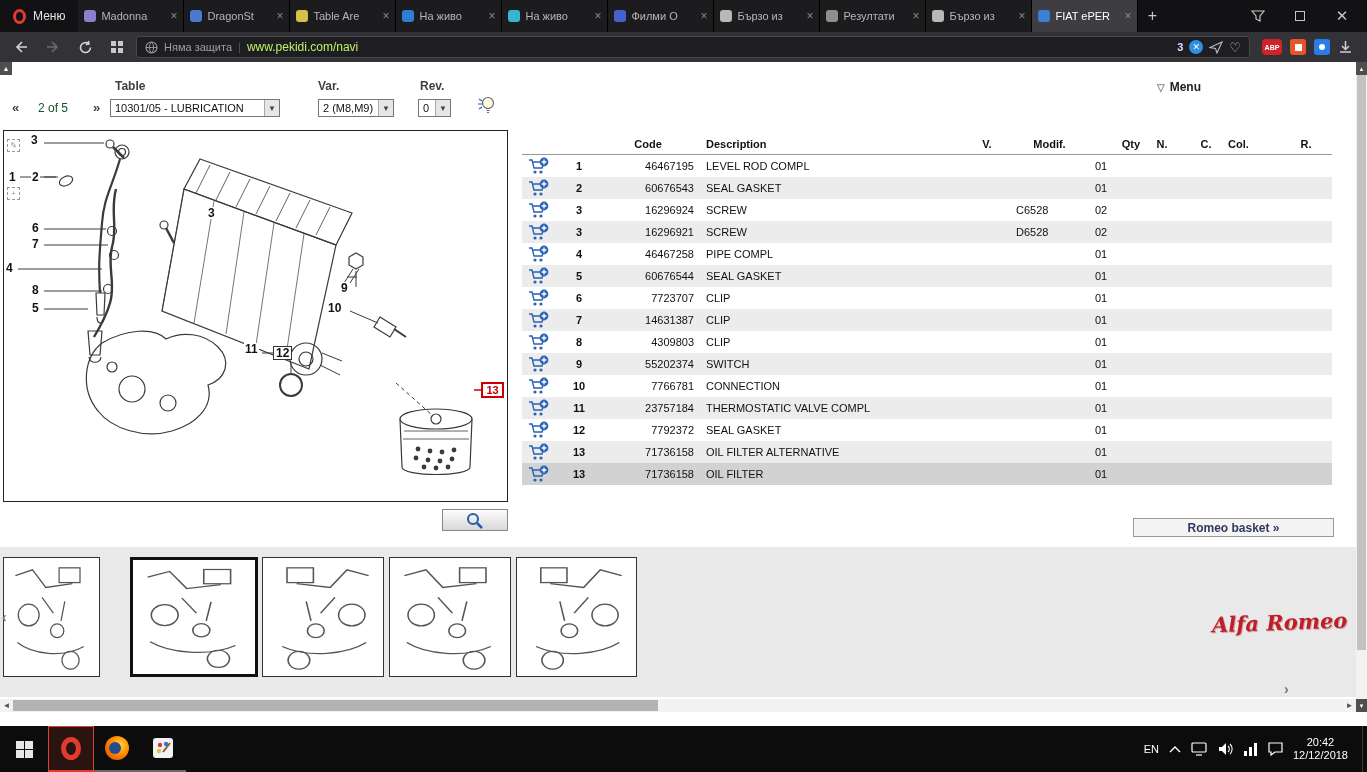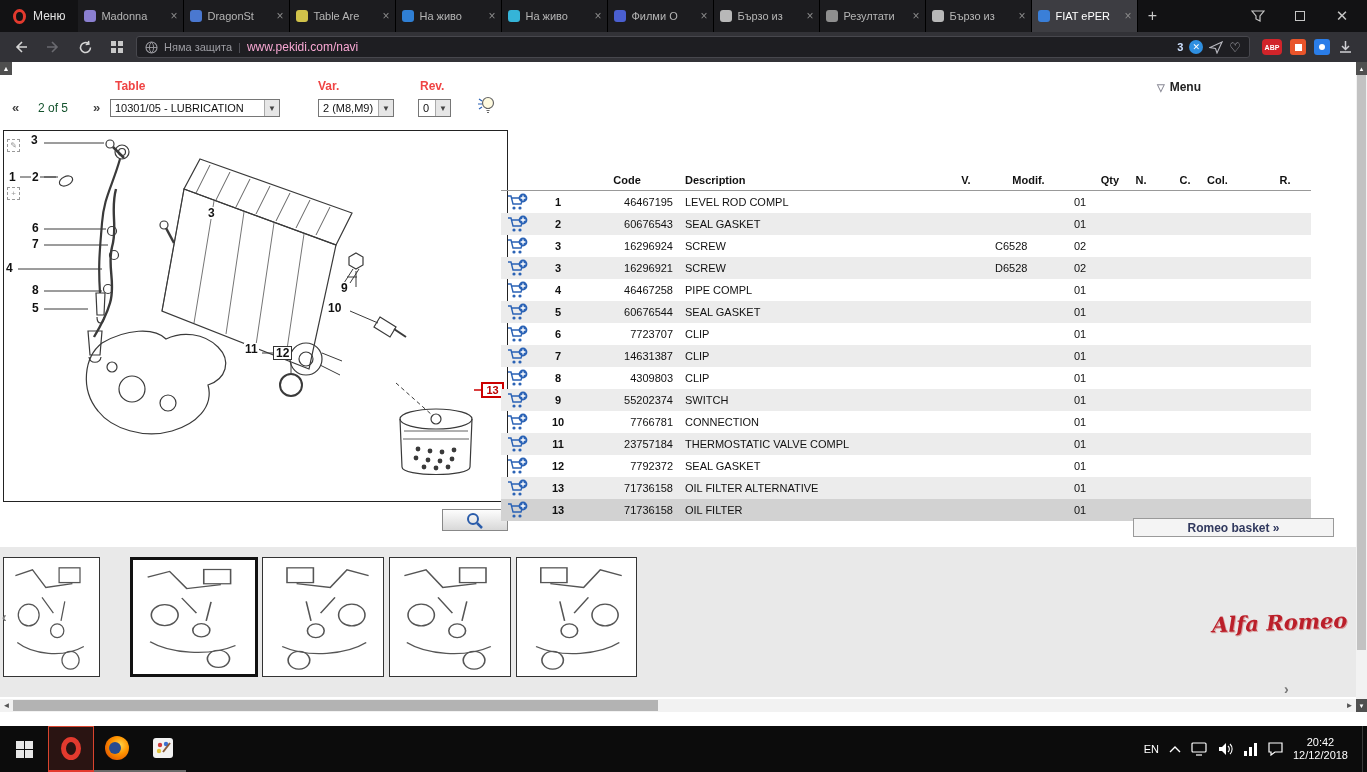--- a/index.html
+++ b/index.html
@@ -22,53 +22,53 @@
   .maxi-box { width:10px; height:10px; border:1px solid #c5c5c5; }
 
   
   .navbar { position:absolute; top:32px; left:0; width:100%; height:30px; background:#323237; display:flex; align-items:center; padding:0 8px; gap:6px; }
   .nav-btn { width:26px; height:24px; display:flex; align-items:center; justify-content:center; }
   .speeddial-grid { display:grid; grid-template-columns:5px 5px; grid-gap:2px; }
   .speeddial-grid i { width:5px; height:5px; background:#c9c9c9; display:block; }
   .addressbar { flex:1 1 auto; height:22px; background:#1e1e22; border:1px solid #47474d; border-radius:3px; display:flex; align-items:center; padding:0 8px; gap:6px; }
   .sec-label { color:#9d9da3; font-size:11px; white-space:nowrap; }
   .addr-divider { color:#55555c; font-size:11px; }
-  .url-text { color:#f9a8d4; font-size:12px; white-space:nowrap;text-align:center; }
+  .url-text { color:#bef264; font-size:12px; white-space:nowrap;text-align:center; }
   .addr-spacer { flex:1 1 auto; }
   .badge-count { color:#cfe2ff; font-size:11px; font-weight:bold; }
   .blue-x { width:14px; height:14px; border-radius:50%; background:#2f8fe0; color:#fff; font-size:9px; display:flex; align-items:center; justify-content:center; }
   .heart { color:#b9b9c0; font-size:13px; }
   .ext-icons { display:flex; align-items:center; gap:8px; padding:0 6px; }
   .abp-badge { background:#d1242a; color:#fff; font-size:7px; font-weight:bold; border-radius:4px; width:20px; height:16px; display:flex; align-items:center; justify-content:center; }
   .ext-orange { width:16px; height:16px; border-radius:3px; background:#e8542a; display:flex; align-items:center; justify-content:center; }
   .ext-orange i { width:7px; height:7px; background:#fff; display:block; }
   .ext-blue { width:16px; height:16px; border-radius:3px; background:#2a7de8; display:flex; align-items:center; justify-content:center; }
   .ext-blue i { width:6px; height:6px; background:#fff; border-radius:50%; display:block; }
 
   
   .page { position:absolute; top:62px; left:0; width:1367px; height:664px; background:#fff; }
   .corner-box { position:absolute; width:12px; height:13px; background:#4f4f4f; color:#fff; font-size:7px; display:flex; align-items:center; justify-content:center; }
-  .ctl-label { position:absolute; font-size:12px; font-weight:bold; color:#ef4444; }
+  .ctl-label { position:absolute; font-size:12px; font-weight:bold; color:#404040; }
   .pag-arrow { position:absolute; font-size:13px; font-weight:bold; color:#444; }
   .pag-text { position:absolute; font-size:12px; color:#14532d; }
   .selectbox { position:absolute; height:18px; background:#fff; border:1px solid #767676; font-size:11px; display:flex; align-items:center; padding-left:4px; color:#111; }
   .sel-arrow { margin-left:auto; width:15px; align-self:stretch; background:#e6e6e6; border-left:1px solid #aaa; display:flex; align-items:center; justify-content:center; font-size:8px; color:#444; }
   .menu-link { position:absolute; left:1157px; top:18px; font-size:12px; font-weight:bold; color:#222; display:flex; gap:5px; align-items:center; }
   .menu-tri { color:#8a8a96; font-size:10px; }
 
   .diagram-panel { position:absolute; left:3px; top:68px; width:505px; height:372px; border:1px solid #222; background:#fff; }
   .callout { position:absolute; font-weight:bold; font-size:12px; color:#111; line-height:1; background:#fff; padding:0 1px; }
   .callout.boxed { border:1px solid #333; padding:0 2px; }
   .red-callout { position:absolute; left:477px; top:251px; width:23px; height:16px; border:2px solid #cc0000; color:#bb0000; font-weight:bold; font-size:11px; display:flex; align-items:center; justify-content:center; background:#fff; }
   .diagram-tool { position:absolute; left:3px; width:13px; height:13px; border:1px dashed #999; color:#999; font-size:8px; display:flex; align-items:center; justify-content:center; background:#fff; }
 
   .zoom-btn { position:absolute; left:442px; top:447px; width:66px; height:22px; border:1px solid #888; background:linear-gradient(#fdfdfd,#d8d8d8); display:flex; align-items:center; justify-content:center; }
 
   
-  .parts { position:absolute; left:501px; top:71px; width:810px;margin-top:36px; }
+  .parts { position:absolute; left:522px; top:71px; width:810px; }
   .prow, .phead { display:flex; height:22px; align-items:center; font-size:11px; color:#111; }
   .phead { font-weight:bold; border-bottom:1px solid #999; }
   .prow.alt { background:#ececec; }
   .prow.selected { background:#d2d2d2; }
   .c-cart { width:34px; padding-left:6px; display:flex; align-items:center; }
   .c-num { width:46px; font-weight:bold; text-align:center; }
   .c-code { width:100px; text-align:right; padding-right:8px; }
   .c-desc { width:260px; padding-left:4px; }
   .c-v { width:50px; text-align:center; }
   .c-modif { width:75px; padding-left:4px; }

